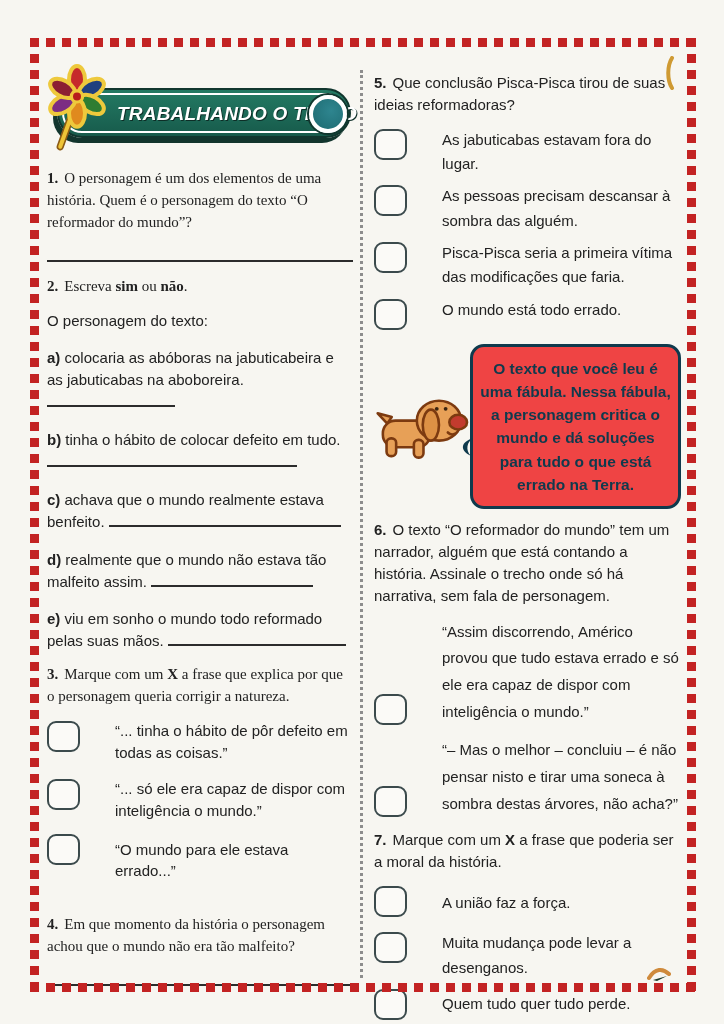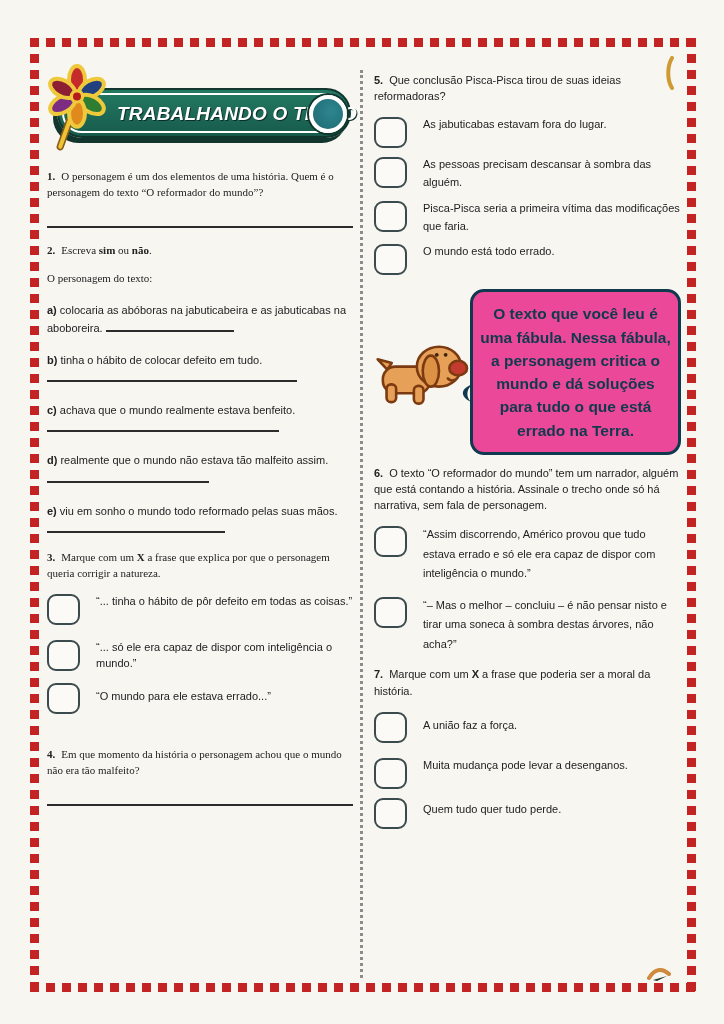--- a/index.html
+++ b/index.html
@@ -21,21 +21,21 @@
     background:repeating-linear-gradient(180deg,#c32323 0 9px,transparent 9px 16px); }
   .stitch.right  { right:28px; top:38px; bottom:32px; width:9px;
     background:repeating-linear-gradient(180deg,#c32323 0 9px,transparent 9px 16px); }
 
   
   .content { position:absolute; left:47px; top:58px; width:634px; height:928px; display:flex; }
   .col-left  { width:306px; padding-top:8px; }
   .divider   { border-left:3px dotted #8d8d8d; margin:12px 11px 8px 7px; }
   .col-right { flex:1; padding-top:14px; }
 
-  p, .opt-label { font-size:11px; line-height:1.46; }
+  p, .opt-label { font-size:15px; line-height:1.46; }
   b, .bold { font-weight:bold; }
 
   
   .banner-wrap { position:relative; height:88px; margin-bottom:14px; }
   .banner {
     position:absolute; left:10px; top:22px; width:294px; height:50px;
     background:linear-gradient(180deg,#237a63,#175a4b);
     border:2px solid #11362e; border-radius:25px;
     box-shadow:-4px 5px 0 #12352d;
   }
@@ -51,41 +51,41 @@
     position:absolute; right:2px; top:5px; width:38px; height:38px; border-radius:50%;
     background:radial-gradient(circle at 60% 40%,#2e858f,#1d6a70);
     border:4px solid #fff; box-shadow:0 0 0 2px #11362e;
   }
   .pinwheel { position:absolute; left:-6px; top:-4px; }
 
   
   .q-head { margin-top:14px;font-family:Liberation Serif, serif; }
   .q-num  { font-weight:bold; margin-right:6px; }
   .answer-line { border:none; border-top:2.5px solid #2c2c2c; margin:26px 0 6px 0; }
-  .intro { margin-top:12px;font-family:Liberation Serif, serif; }
+  .intro { margin-top:12px; }
   .fill-item { margin-top:16px; }
   .inline-blank { display:inline-block; border-bottom:2px solid #2c2c2c; height:14px; vertical-align:baseline; }
   .w-a { width:128px; } .w-b { width:250px; } .w-c { width:232px; } .w-d { width:162px; } .w-e { width:178px; }
 
   .opts { margin-top:12px; }
-  .opt-row { display:flex; align-items:flex-start; margin-bottom:11px; }
+  .opt-row { display:flex; align-items:flex-start; margin-bottom:11px;gap:19px; }
   .checkbox {
     width:33px; height:31px; flex:0 0 33px; margin-right:16px; margin-top:1px;
     border:2px solid #3b4a4c; border-radius:9px; background:#fbfaf7;
   }
   .col-right .opt-row { margin-bottom:8px; }
   .col-right .opt-label { line-height:1.62; }
   .q6 .opt-label { line-height:1.78; }
-  .q6 .opt-row { margin-bottom:12px; }
+  .q6 .opt-row { margin-bottom:12px;align-items:flex-end; }
 
   
   .note-row { display:flex; align-items:center; margin:14px 0 10px 0; }
   .dog { flex:0 0 96px; margin-top:14px; }
   .bubble {
-    position:relative; flex:1; background:#ec4899; border:3px solid #0f3a4d; border-radius:14px;
+    position:relative; flex:1; background:#ef4444; border:3px solid #0f3a4d; border-radius:14px;
     padding:10px 6px; text-align:center; color:#0f3a4d; font-weight:bold; font-size:15.5px; line-height:1.5;
   }
   .bubble .tail { position:absolute; left:-16px; top:56%; }
 
   
   .margin-mark { position:absolute; left:664px; top:56px; }
   .corner-swoosh { position:absolute; left:647px; top:966px; }
 </style>
 </head>
 <body>

